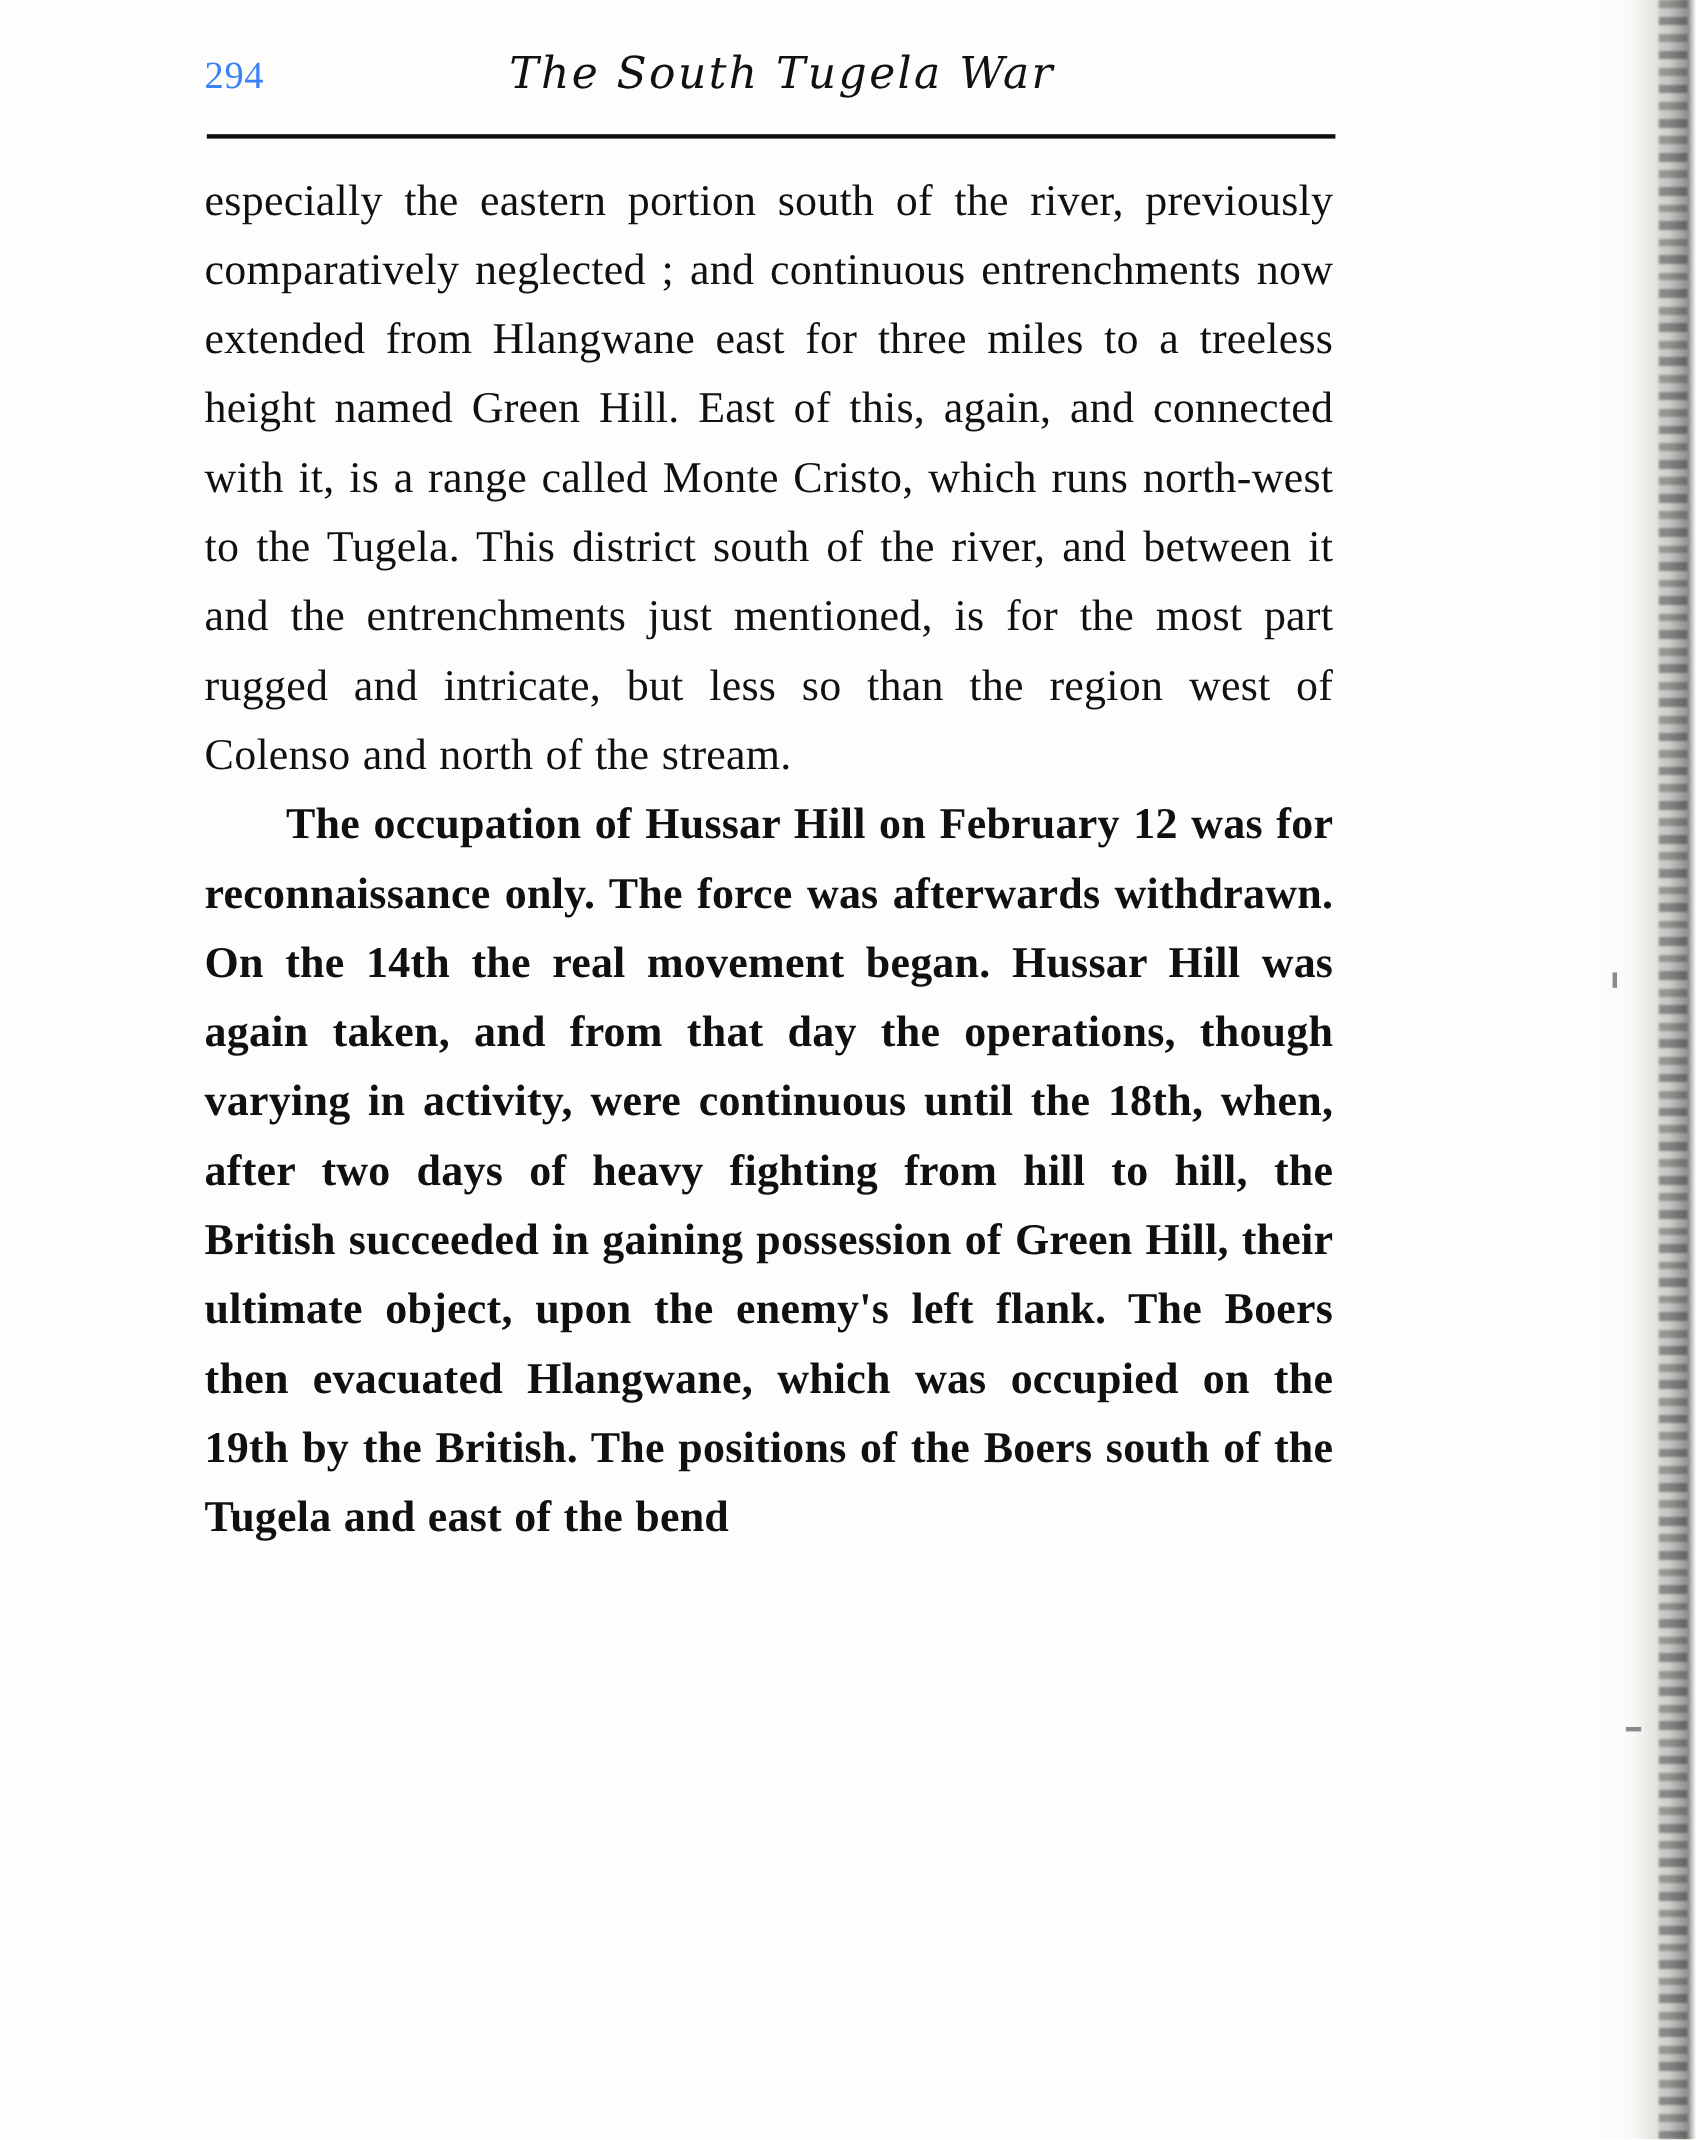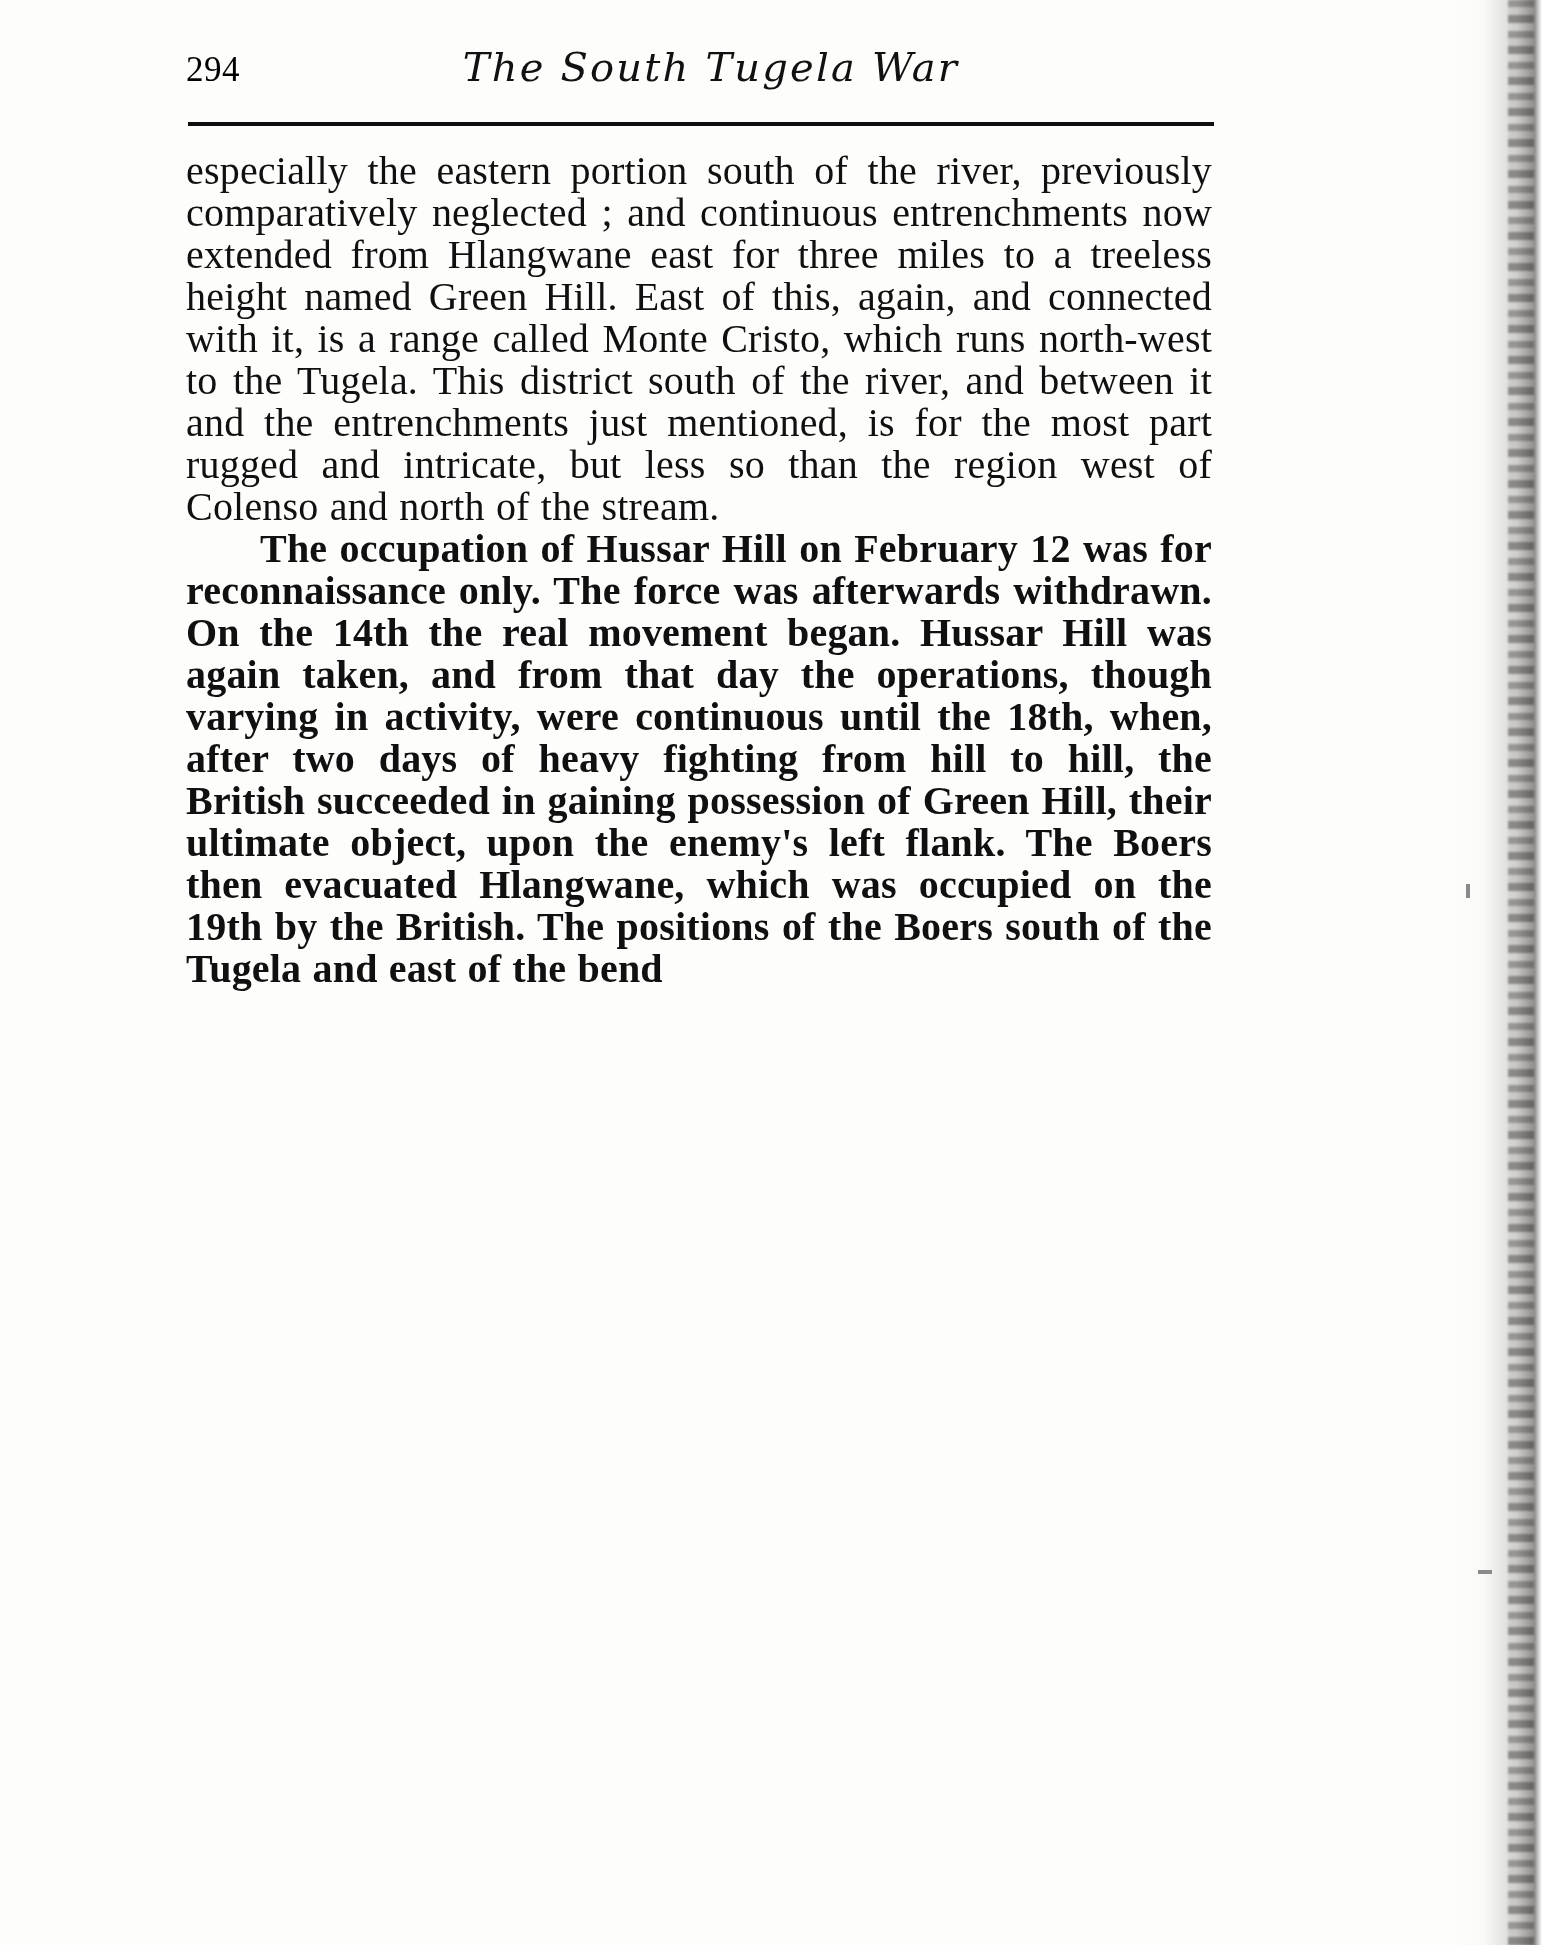--- a/index.html
+++ b/index.html
@@ -71,21 +71,21 @@
   .running-head {
     display: flex;
     align-items: baseline;
     height: 74px;
   }
   .folio {
     font-family: "Liberation Serif", serif;
     font-size: 35px;
     letter-spacing: 0.5px;
     width: 150px;
-    color: #000000;
+    color: #3b82f6;
   }
   .head-title {
     flex: 1;
     text-align: center;
     font-family: "DejaVu Serif", serif;
     font-style: italic;
     font-size: 40px;
     letter-spacing: 2.2px;
     color: #111;
     padding-right: 130px;
@@ -100,21 +100,21 @@
   }
 
   
   .body-col {
     margin-top: 24px;
     width: 1026px;
   }
   p.para {
     margin: 0;
     font-size: 40px;
-    line-height: 42px;
+    line-height: 63px;
     text-align: justify;
     text-justify: inter-word;
     letter-spacing: 0.2px;
     color: #101010;
     word-spacing: 1px;
   }
   p.para.indent {
     text-indent: 74px;
     font-weight: bold;
   }

